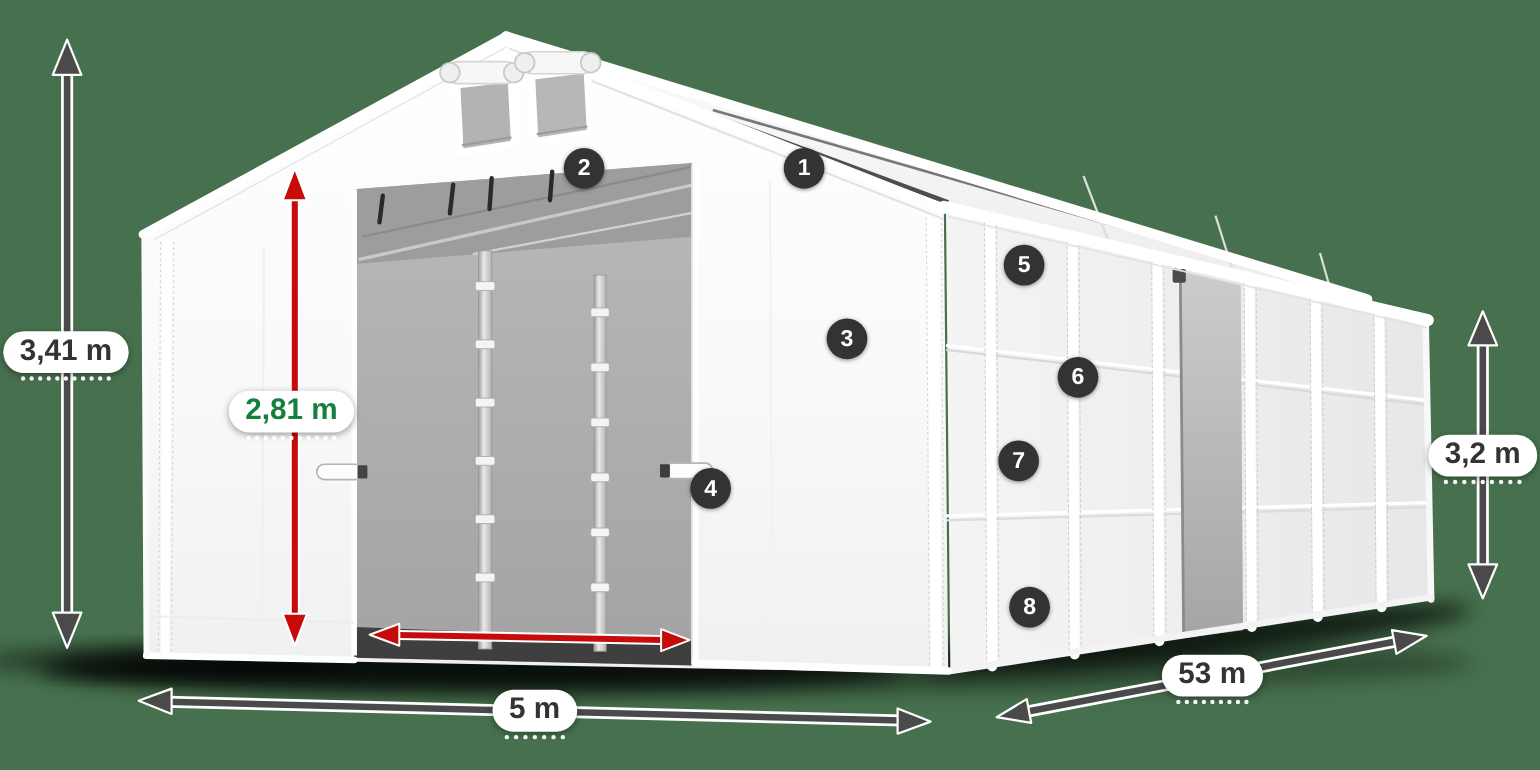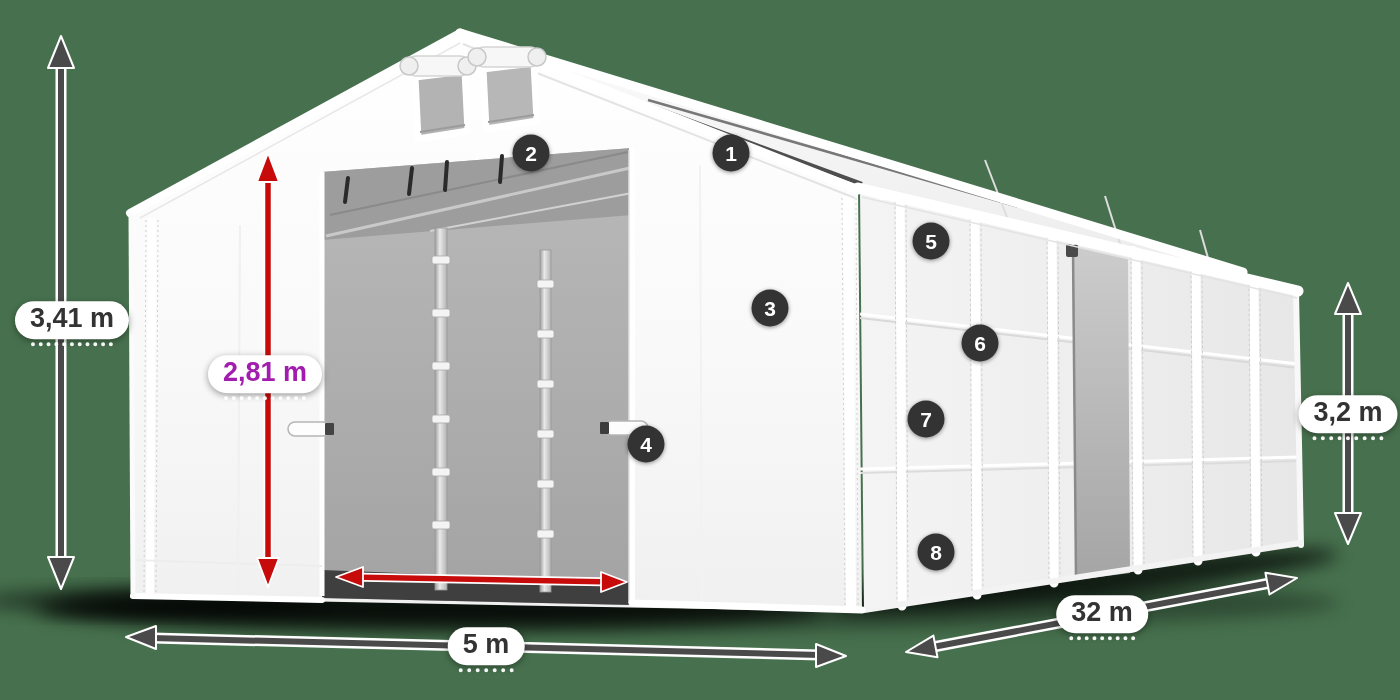--- a/index.html
+++ b/index.html
@@ -19,21 +19,21 @@
     border-radius:20px;
     padding:3px 15px 5px 15px;
     font-size:27px;
     font-weight:bold;
     color:#333333;
     white-space:nowrap;
     box-shadow:0 2px 7px rgba(0,0,0,0.38);
     line-height:1.1;
     z-index:30;
   }
-  .dim-pill.red{color:#a21caf;}
+  .dim-pill.red{color:#15803d;}
   .dim-pill::after{
     content:"";
     position:absolute;
     left:14%;right:14%;bottom:-7px;
     border-bottom:4px dotted rgba(255,255,255,0.95);
   }
   
   .callout{
     position:absolute;
     transform:translate(-50%,-50%);
@@ -275,24 +275,24 @@
     </g>
 
     <g>
       <line x1="1348" y1="298" x2="1348" y2="529" stroke="#ffffff" stroke-width="11"></line>
       <line x1="1348" y1="298" x2="1348" y2="529" stroke="#4a4a4a" stroke-width="6"></line>
       <polygon points="1348,283 1335,314 1361,314" fill="#4a4a4a" stroke="#ffffff" stroke-width="2" stroke-linejoin="round"></polygon>
       <polygon points="1348,544 1335,513 1361,513" fill="#4a4a4a" stroke="#ffffff" stroke-width="2" stroke-linejoin="round"></polygon>
     </g>
   </svg>
 
-  <div class="dim-pill" style="left:72px;top:320px;">3,41 m</div>
+  <div class="dim-pill" style="left:60px;top:320px;">3,41 m</div>
   <div class="dim-pill red" style="left:265px;top:374px;">2,81 m</div>
   <div class="dim-pill" style="left:486px;top:646px;text-align:center;">5 m</div>
-  <div class="dim-pill" style="left:1102px;top:614px;">32 m</div>
+  <div class="dim-pill" style="left:1102px;top:614px;">53 m</div>
   <div class="dim-pill" style="left:1348px;top:414px;">3,2 m</div>
 
   <div class="callout" style="left:731px;top:153px;">1</div>
   <div class="callout" style="left:531px;top:153px;">2</div>
   <div class="callout" style="left:770px;top:308px;">3</div>
   <div class="callout" style="left:646px;top:444px;">4</div>
   <div class="callout" style="left:931px;top:241px;">5</div>
   <div class="callout" style="left:980px;top:343px;">6</div>
   <div class="callout" style="left:926px;top:419px;">7</div>
   <div class="callout" style="left:936px;top:552px;">8</div>

